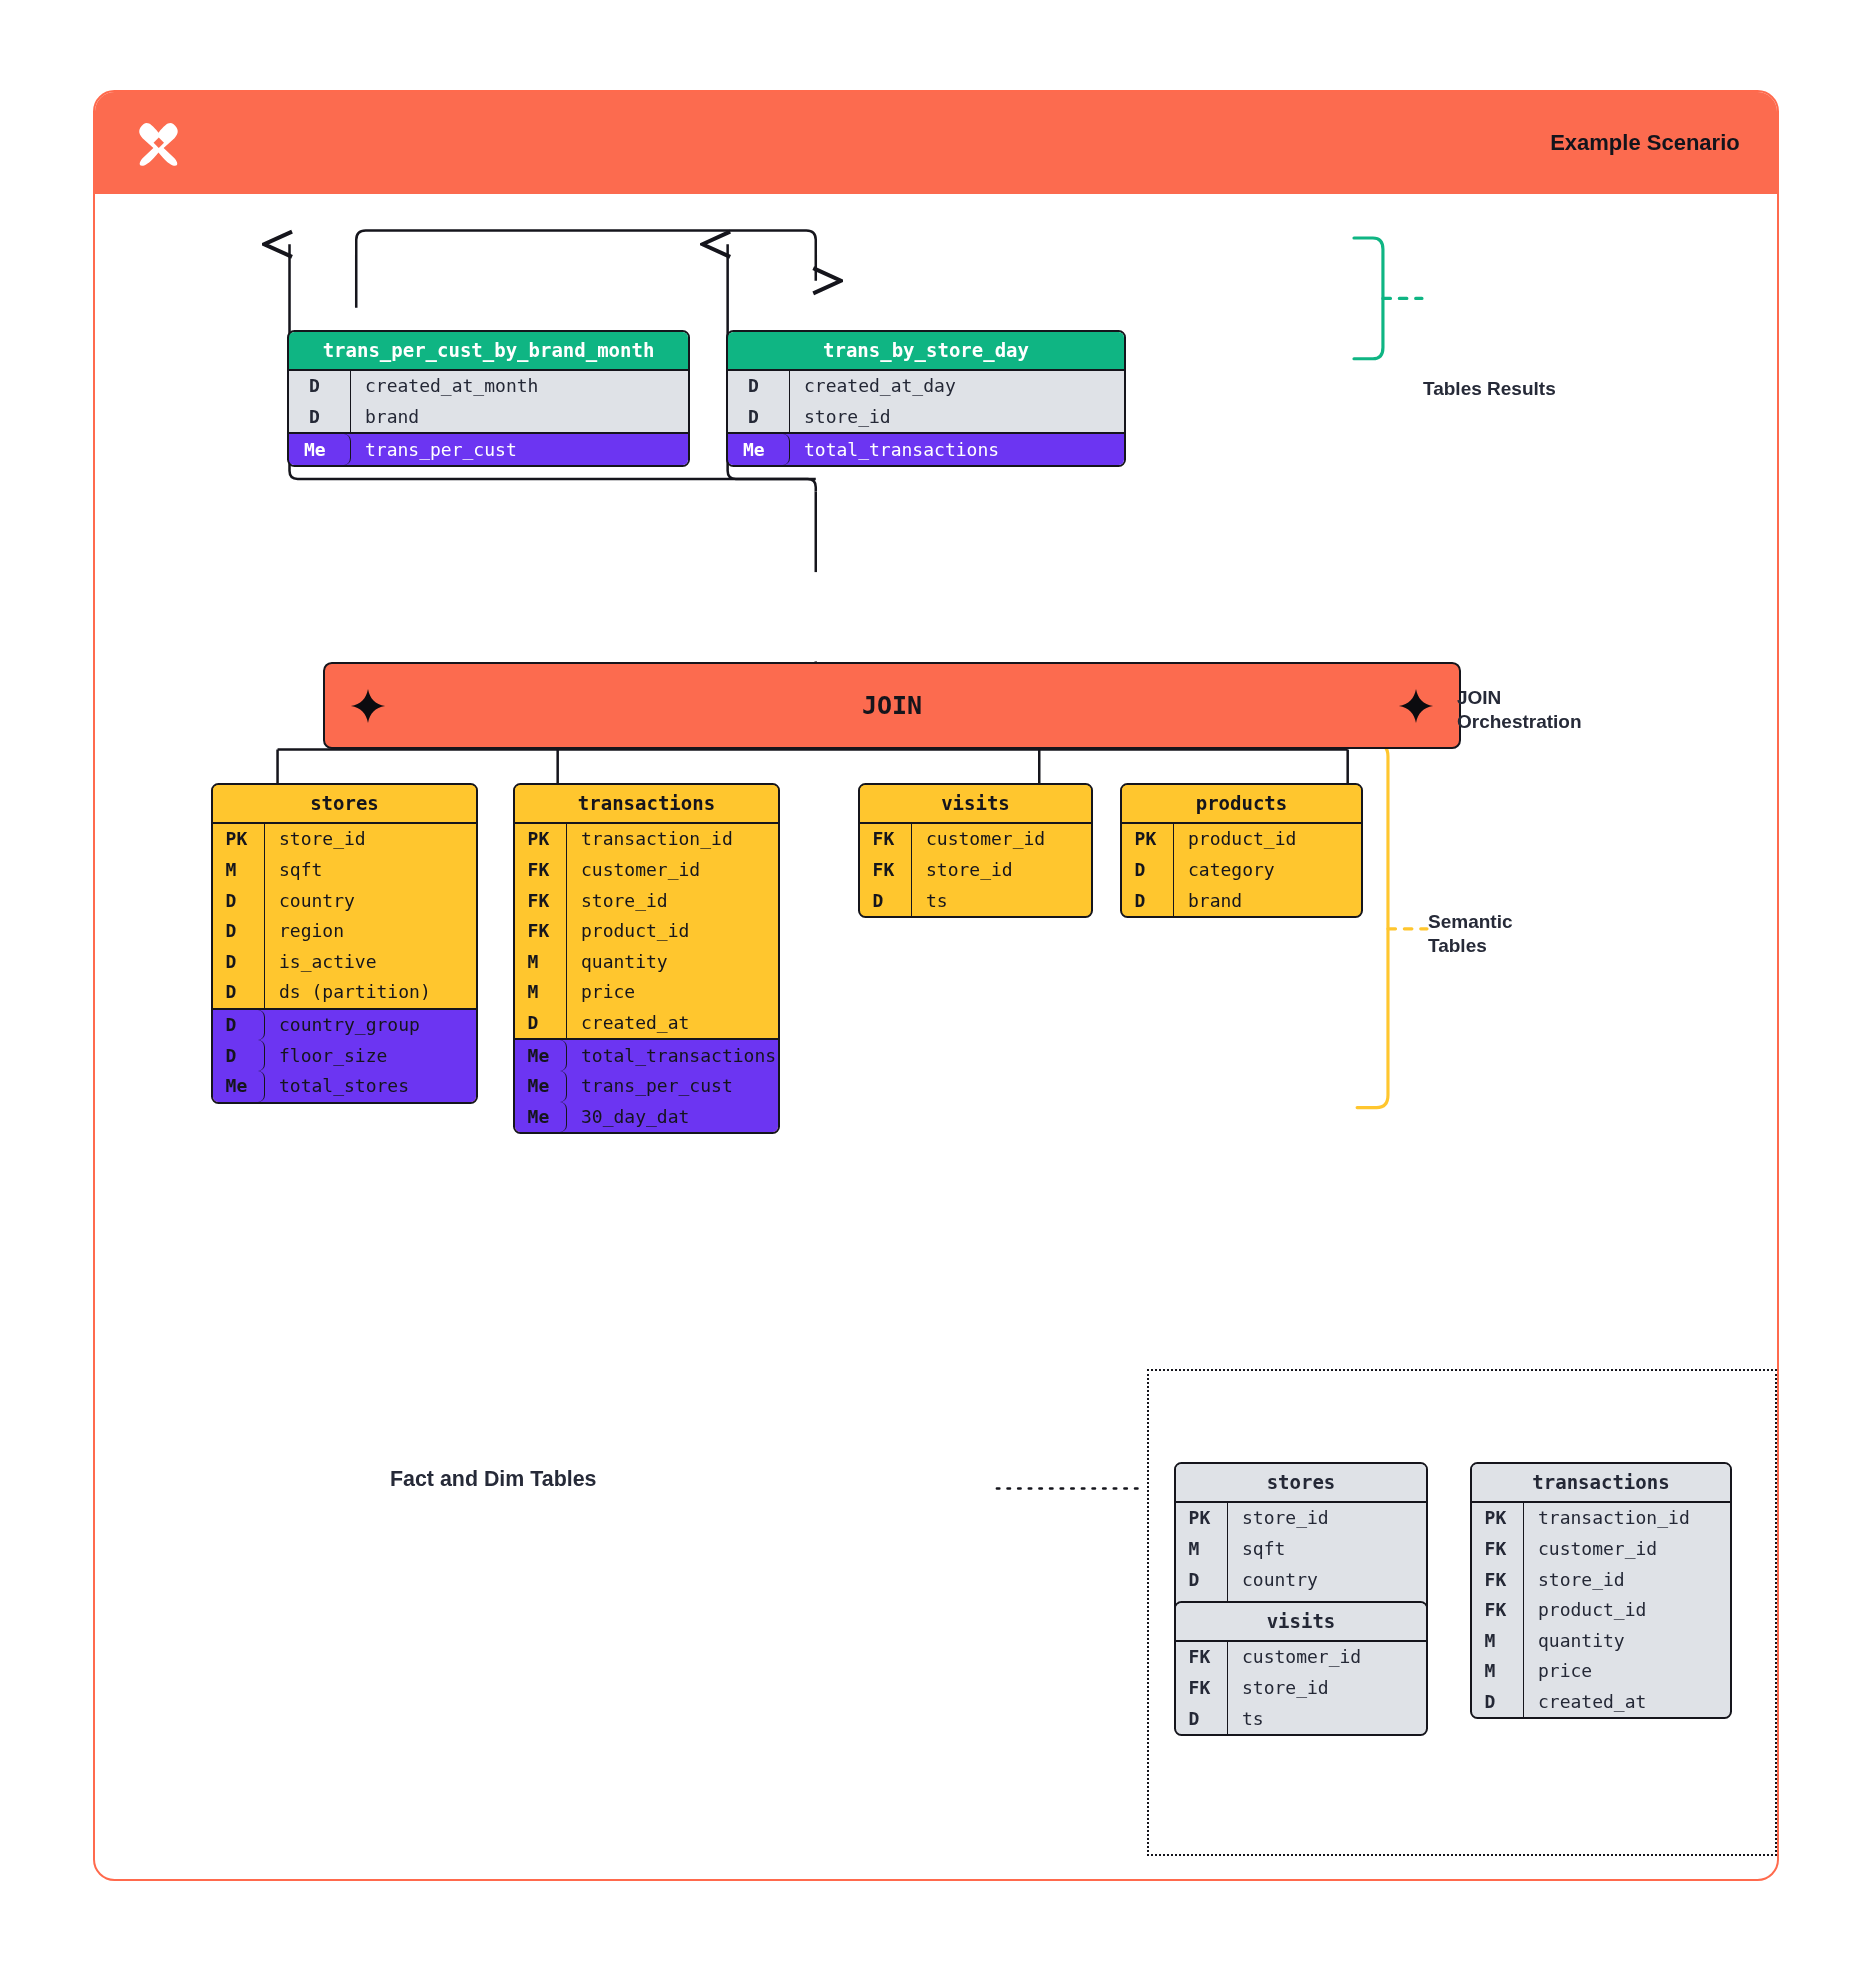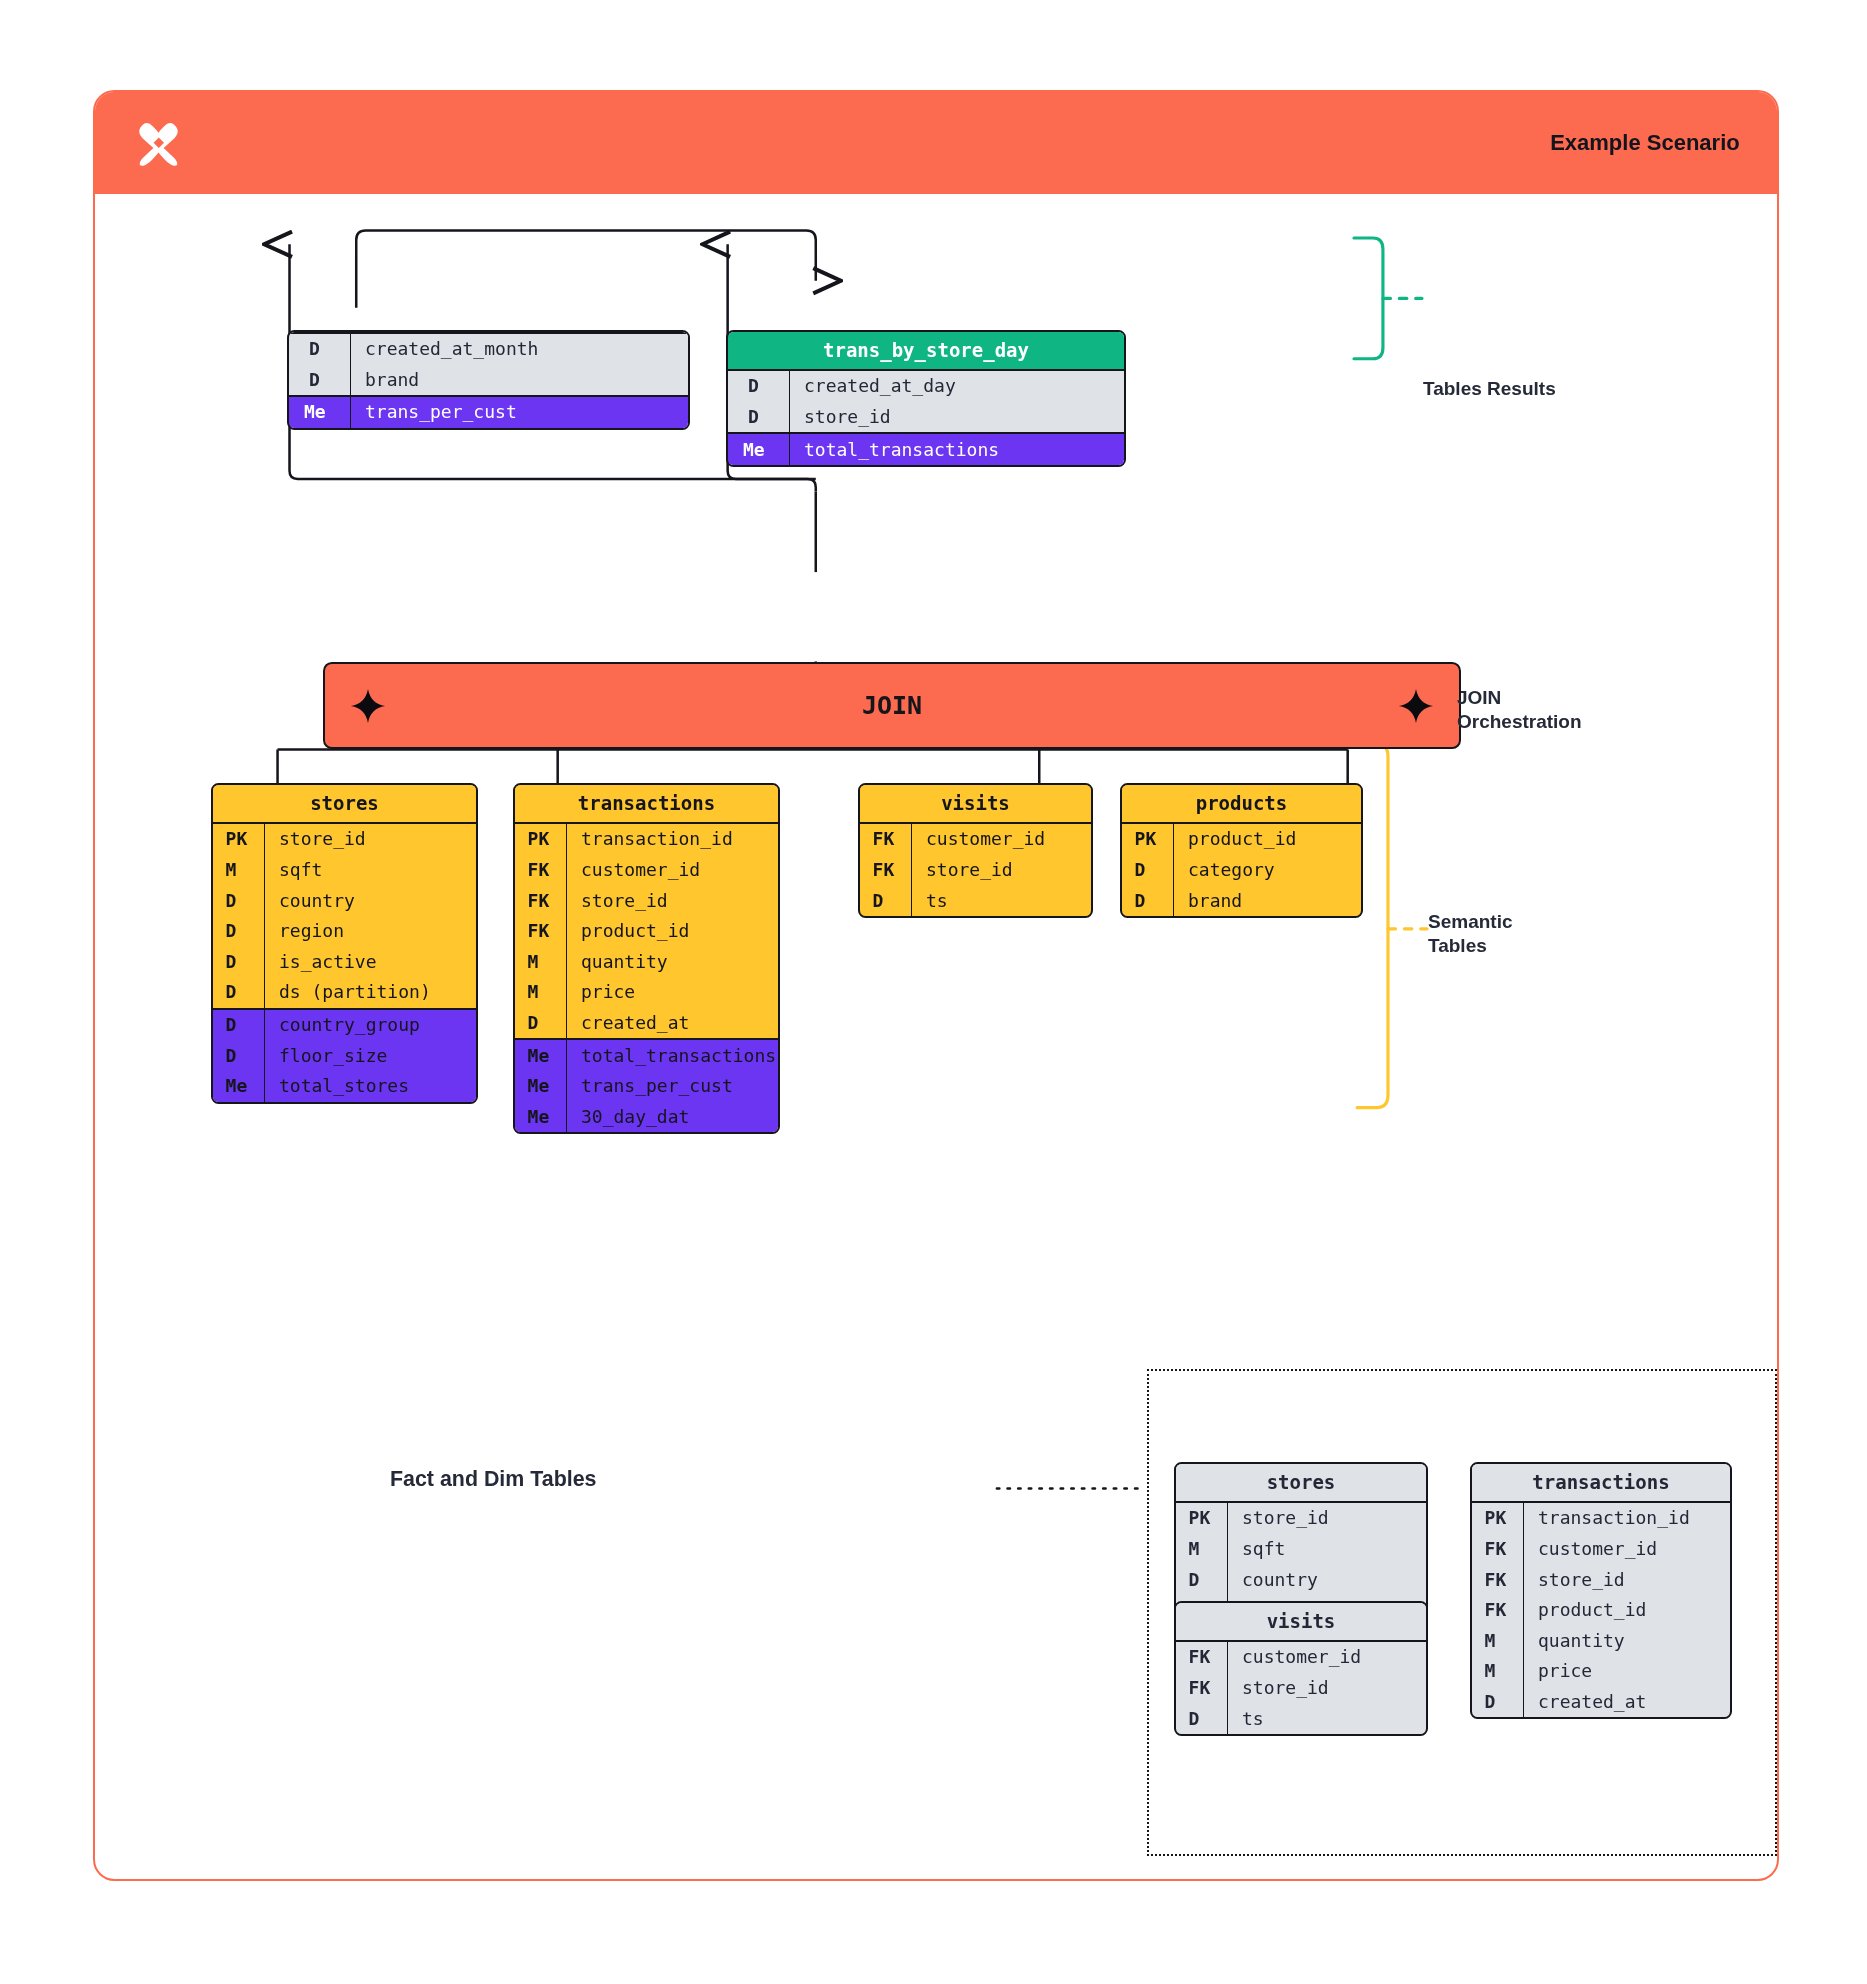--- a/index.html
+++ b/index.html
@@ -78,21 +78,21 @@
     flex: 1 1 auto;
     padding: 6.3px 8.8px 6.3px 14px;
     white-space: nowrap;
   }
 
   
   .t-green  .tbl-title { background: #0fb583; color:#ffffff; }
   .t-grey   { background: #DFE2E7; color:#242836; }
   .t-grey .k, .t-grey .v { color:#242836; }
   .t-purple { background: #6C35F2; color:#ffffff; }
-  .t-purple .k, .t-purple .v { color:#ffffff; }
+  .t-purple .k, .t-purple .v { color:#ffffff;border-radius:7px; }
   .t-yellow { background: #FFC62E; color:#15151c; }
   .t-yellow .tbl-title { background:#FFC62E; color:#15151c; }
   .t-yellow .k, .t-yellow .v { color:#15151c; }
   .t-greyfill { background:#DFE2E7; }
   .t-greyfill .tbl-title { background:#DFE2E7; color:#242836; }
   .t-greyfill .k, .t-greyfill .v { color:#242836; }
 
   
   .join-bar {
     position: absolute;
@@ -213,20 +213,21 @@
       <path d="M2054 1330 L2116 1330" fill="none" stroke="#FFC62E" stroke-width="5" stroke-dasharray="12 14" stroke-linecap="round"></path>
 
       <path d="M1478 1072 L1530 1072" fill="none" stroke="#15151c" stroke-width="0"></path>
     </svg>
 
     <svg style="position:absolute;left:899px;top:1384px;width:157px;height:25px" viewBox="0 0 250 40" width="157" height="25">
       <path d="M4 20 L236 20" fill="none" stroke="#15151c" stroke-width="4" stroke-dasharray="4 13" stroke-linecap="round"></path>
     </svg>
 
     <div class="tbl t-green" style="left:192px; top:238px; width:403px;">
+      <div class="tbl-title">trans_per_cust_by_brand_month</div>
       <div class="sec t-grey">
         <div class="row">
           <div class="k" style="width:62px;padding-left:20px;">D</div>
           <div class="v">created_at_month</div>
         </div>
         <div class="row">
           <div class="k" style="width:62px;padding-left:20px;">D</div>
           <div class="v">brand</div>
         </div>
       </div>

